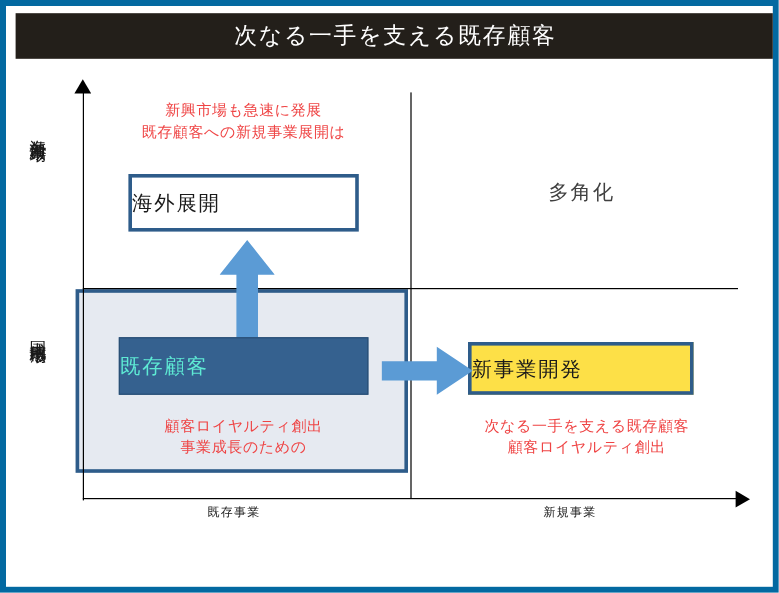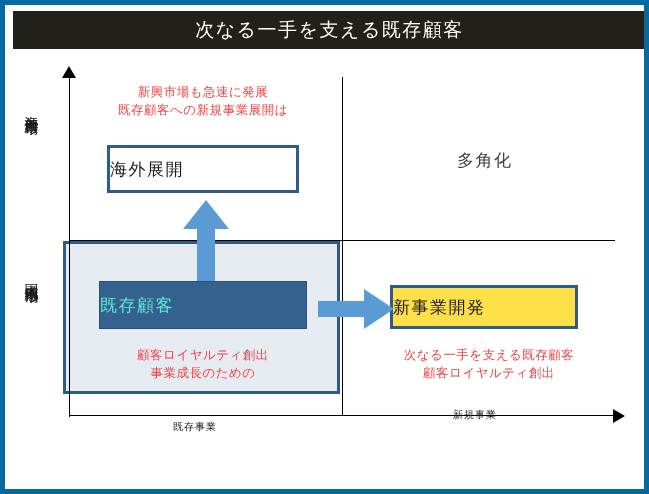--- a/index.html
+++ b/index.html
@@ -112,21 +112,21 @@
 
   .x-axis-label {
     position: absolute;
     font-size: 10px;
     color: #1a1a1a;
     letter-spacing: 1px;
     white-space: nowrap;
     text-align: center;
   }
   #x-label-left  { left: 130px; top: 415px; width: 120px; }
-  #x-label-right { left: 410px; top: 403px; width: 120px; }
+  #x-label-right { left: 410px; top: 415px; width: 120px; }
 
   
   #highlight-panel {
     position: absolute;
     left: 58px;
     top: 236px;
     width: 277px;
     height: 153px;
     background: #e6eaf1;
     border: 3px solid #2e5c8a;

